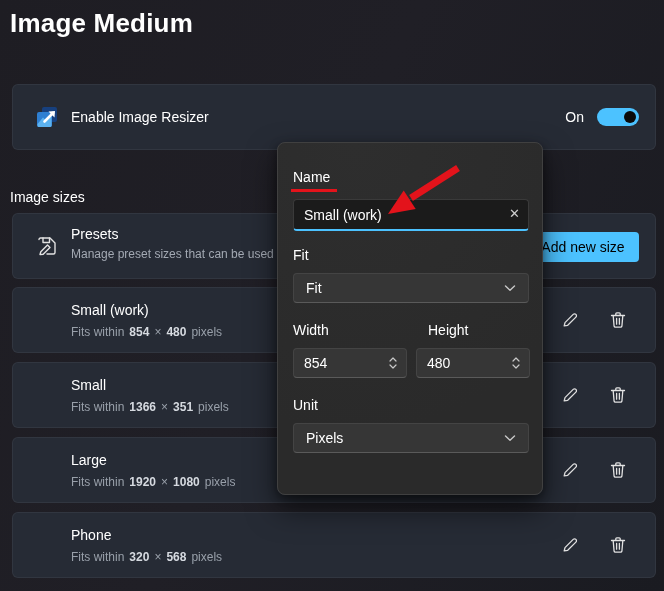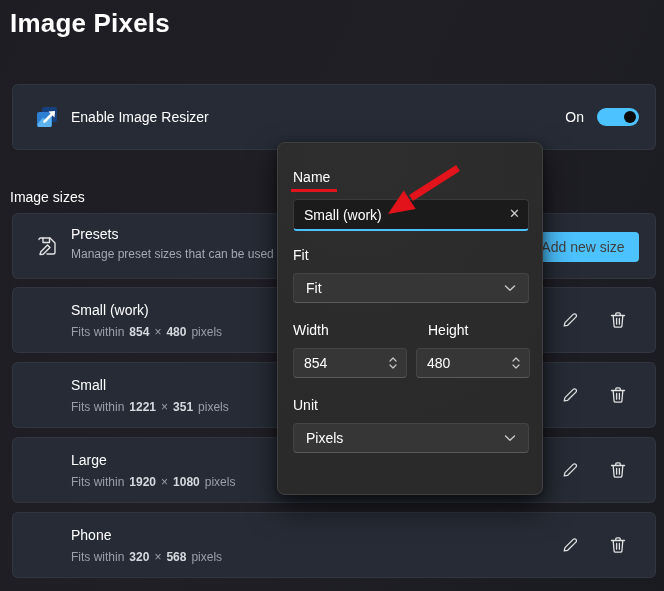--- a/index.html
+++ b/index.html
@@ -31,21 +31,21 @@
   .toggle-knob { position: absolute; right: 3px; top: 3px; width: 12px; height: 12px; border-radius: 50%; background: #0b0b0b; }
 
   .section-header { position: absolute; left: 10px; top: 189px; font-size: 14px; font-weight: 400; }
 
   .presets-card { top: 213px; height: 66px; }
   .presets-icon-wrap { position: absolute; left: 23px; top: 50%; transform: translateY(-50%); width: 22px; height: 22px; }
   .card-title { position: absolute; left: 58px; top: 12px; font-size: 14px; }
   .card-subtitle { position: absolute; left: 58px; top: 33px; font-size: 12px; color: #a3a9b3; white-space: nowrap; }
   .add-button {
     position: absolute; right: 16px; top: 18px; width: 112px; height: 30px;
-    background: #4cc2ff; color: #404040; border: none; border-radius: 4px;
+    background: #4cc2ff; color: #000000; border: none; border-radius: 4px;
     font-size: 14px; font-family: inherit; cursor: pointer;
   }
 
   .size-row { height: 66px; }
   .row-small  { top: 287px; }
   .row-medium { top: 362px; }
   .row-large  { top: 437px; }
   .row-phone  { top: 512px; }
   .row-title { position: absolute; left: 58px; top: 14px; font-size: 14px; }
   .row-subtitle { position: absolute; left: 58px; top: 37px; font-size: 12px; color: #99a0aa; display: inline-flex; gap: 5px; align-items: baseline; white-space: nowrap; text-align: center; }
@@ -105,21 +105,21 @@
   }
 
   .annotation-arrow { position: absolute; left: 380px; top: 158px; z-index: 22; }
   svg { display: block; }
 </style>
 </head>
 <body>
 
 <div class="screen">
 
-  <div class="page-title">Image Pixels</div>
+  <div class="page-title">Image Medium</div>
 
   <div class="card enable-card">
     <span class="logo-wrap">
       <svg width="26" height="26" viewBox="0 0 26 26">
         <rect x="8" y="3" width="15" height="15" rx="2" fill="#17407e"></rect>
         <rect x="3" y="8" width="15" height="15" rx="2" fill="#2e7fd2"></rect>
         <path d="M3.5 20 L9 13.5 L12 16.5 L17.5 10 L17.5 22 A1.5 1.5 0 0 1 16 23 L4.5 23 A1.5 1.5 0 0 1 3.5 21.5 Z" fill="#5cb2ef"></path>
         <path d="M10.5 17.5 L19 9" stroke="#ffffff" stroke-width="2.6" stroke-linecap="round"></path>
         <path d="M14.5 7.5 L21 7 L20.5 13.5 Z" fill="#ffffff"></path>
       </svg>
@@ -173,21 +173,21 @@
             <path d="M6.6 7.5 V13.2 M9.4 7.5 V13.2"></path>
           </svg>
     </span>
       </button>
   </div>
 
   <div class="card size-row row-medium">
     <span class="row-title">Small</span>
     <span class="row-subtitle">
       <span>Fits within</span>
-      <span class="dim">1221</span>
+      <span class="dim">1366</span>
       <span>×</span>
       <span class="dim">351</span>
       <span>pixels</span>
     </span>
     <button class="icon-btn edit">
         <span>
       <svg width="18" height="18" viewBox="0 0 18 18" fill="none" stroke="#e2e2e2" stroke-width="1.3" stroke-linejoin="round" stroke-linecap="round">
             <path d="M3.2 14.8 L4 11.6 L12.2 3.4 A1.9 1.9 0 0 1 14.9 6.1 L6.7 14.3 L3.2 14.8 Z"></path>
           </svg>
     </span>

